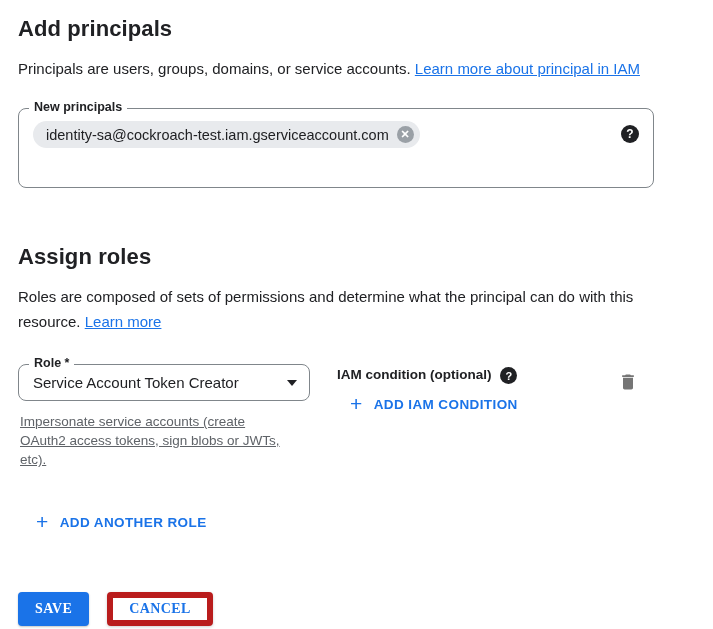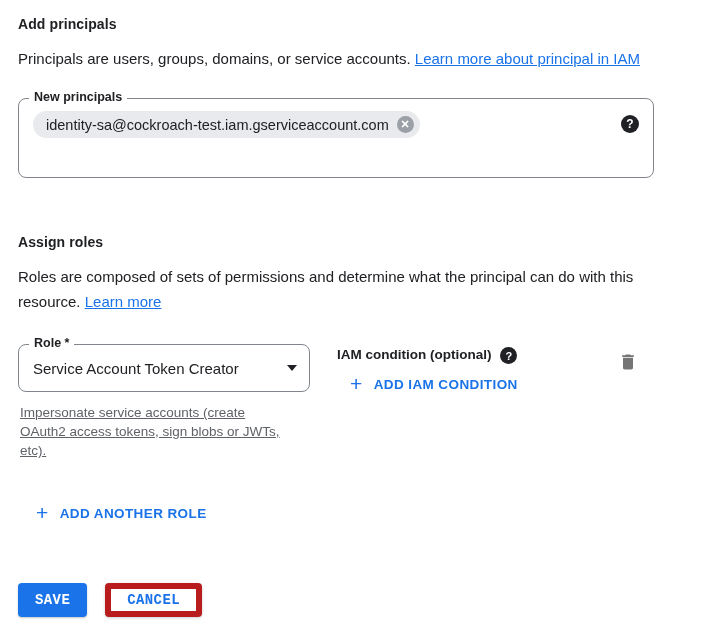--- a/index.html
+++ b/index.html
@@ -8,21 +8,21 @@
     width: 713px;
     height: 629px;
     background: #ffffff;
     font-family: "Liberation Sans", sans-serif;
     color: #202124;
     overflow: hidden;
   }
   .page { padding: 16px 18px 0 18px; }
 
   h1, h2 {
-    font-size: 14px;
+    font-size: 22px;
     font-weight: 700;
     color: #202124;
     margin: 0;
     letter-spacing: .1px;
   }
   h2 { margin-top: 56px; }
 
   p.intro {
     font-size: 15px;
     line-height: 25px;
@@ -108,21 +108,21 @@
   }
 
   .role-row {
     display: flex;
     align-items: flex-start;
     margin-top: 30px;
   }
   .role-col { width: 292px; flex: none; }
   .role-field {
     width: 292px;
-    height: 48px;
+    height: 37px;
     padding: 0 12px 0 14px;
     display: flex;
     align-items: center;
     justify-content: space-between;
     cursor: pointer;
   }
   .role-value { font-size: 15px; color: #202124; }
   .dropdown-arrow {
     width: 0; height: 0;
     border-left: 5px solid transparent;
@@ -190,21 +190,21 @@
   .add-role-button { margin-top: 46px; margin-left: 18px; }
 
   .button-row {
     display: flex;
     gap: 18px;
     margin-top: 58px;
   }
   .btn {
     height: 34px;
     border-radius: 4px;
-    font-family: Liberation Mono, monospace;
+    font-family: Liberation Serif, serif;
     font-size: 14px;
     font-weight: 700;
     letter-spacing: .4px;
     cursor: pointer;
   }
   .btn-save {
     background: #1a73e8;
     color: #ffffff;
     border: none;
     padding: 0 17px;

